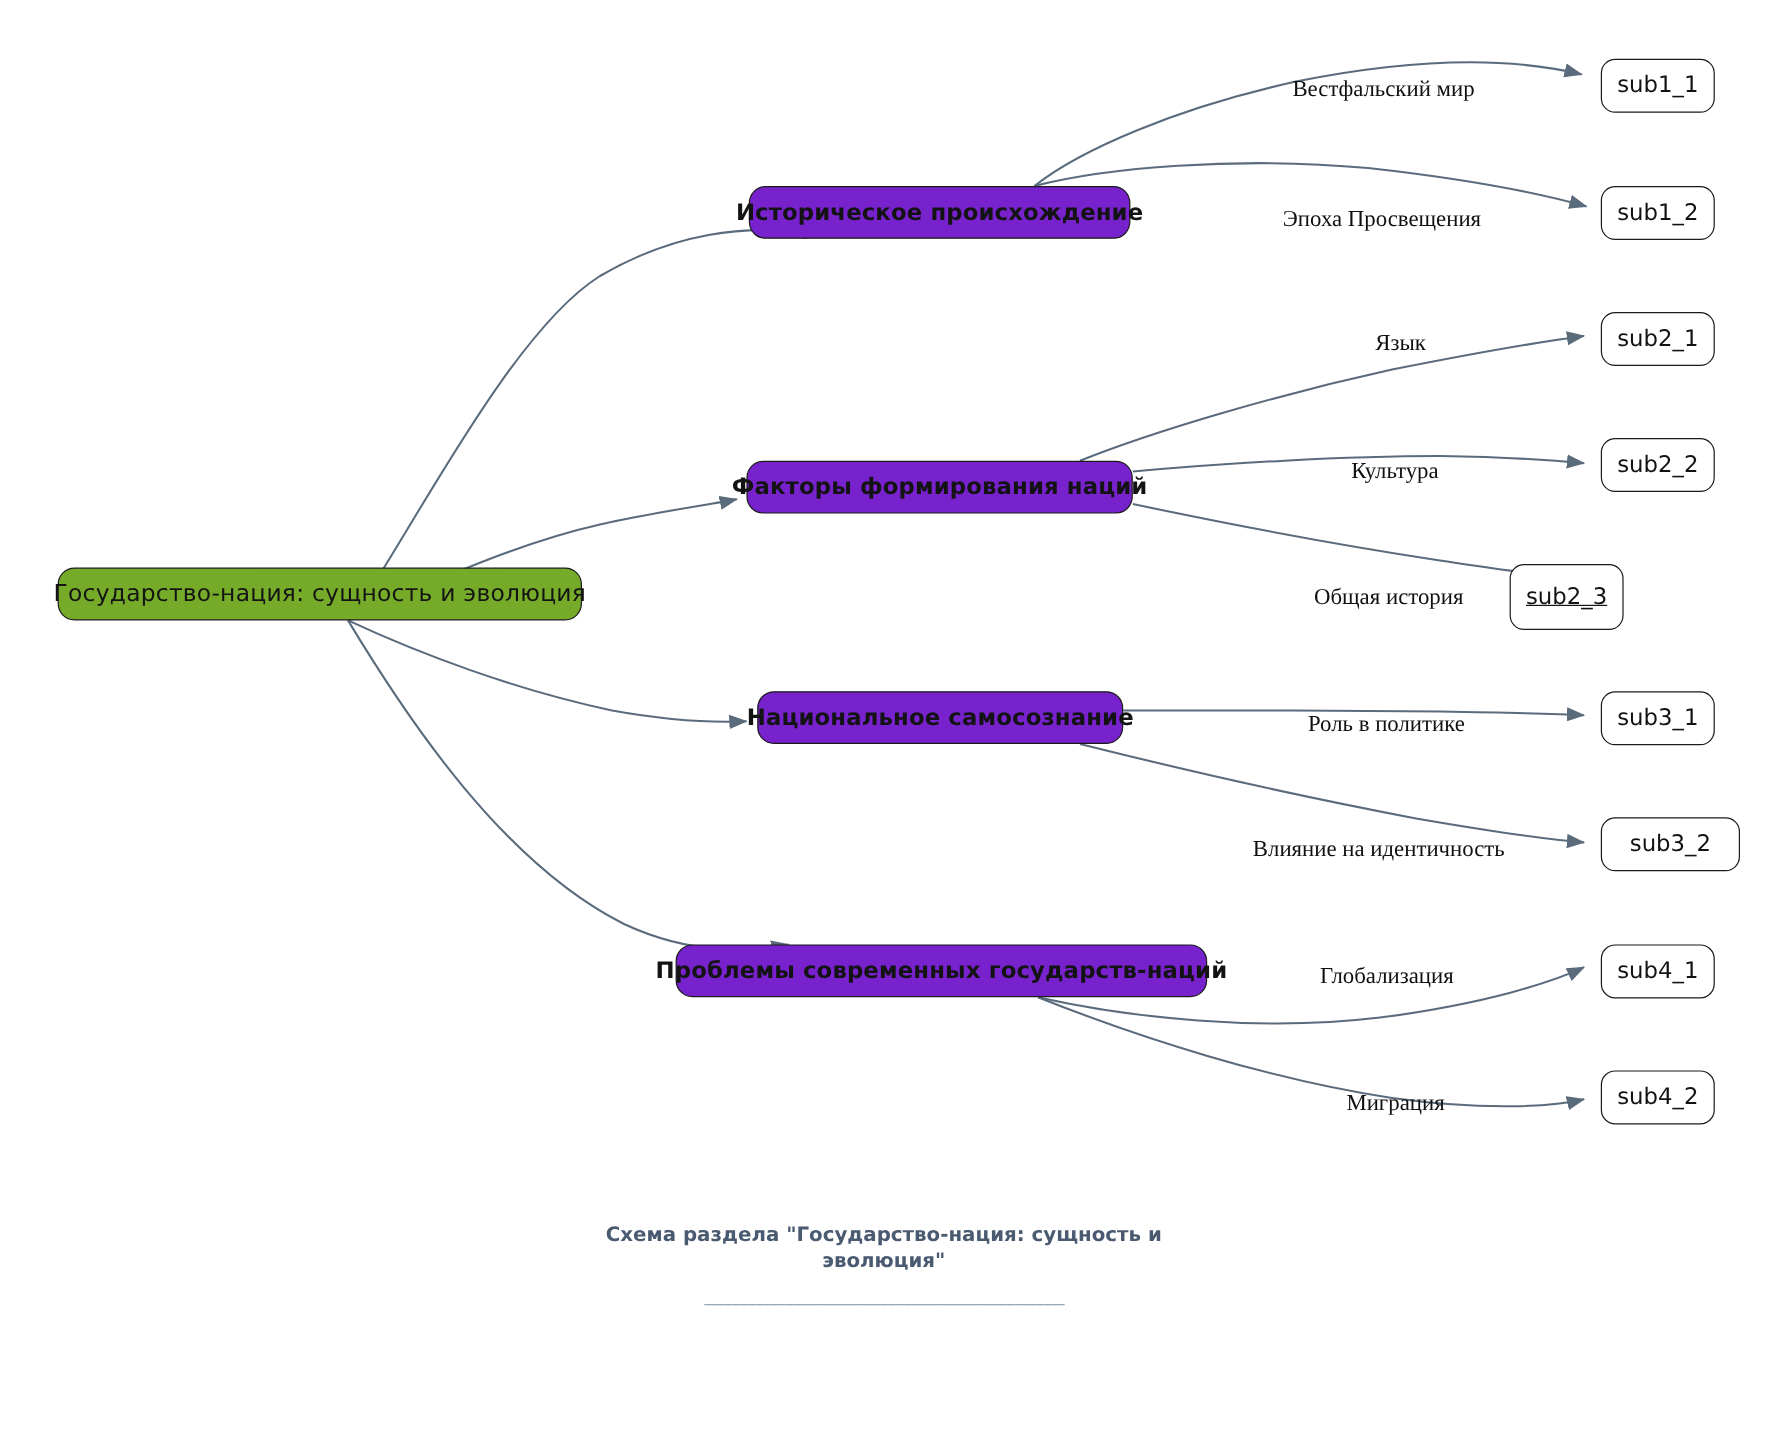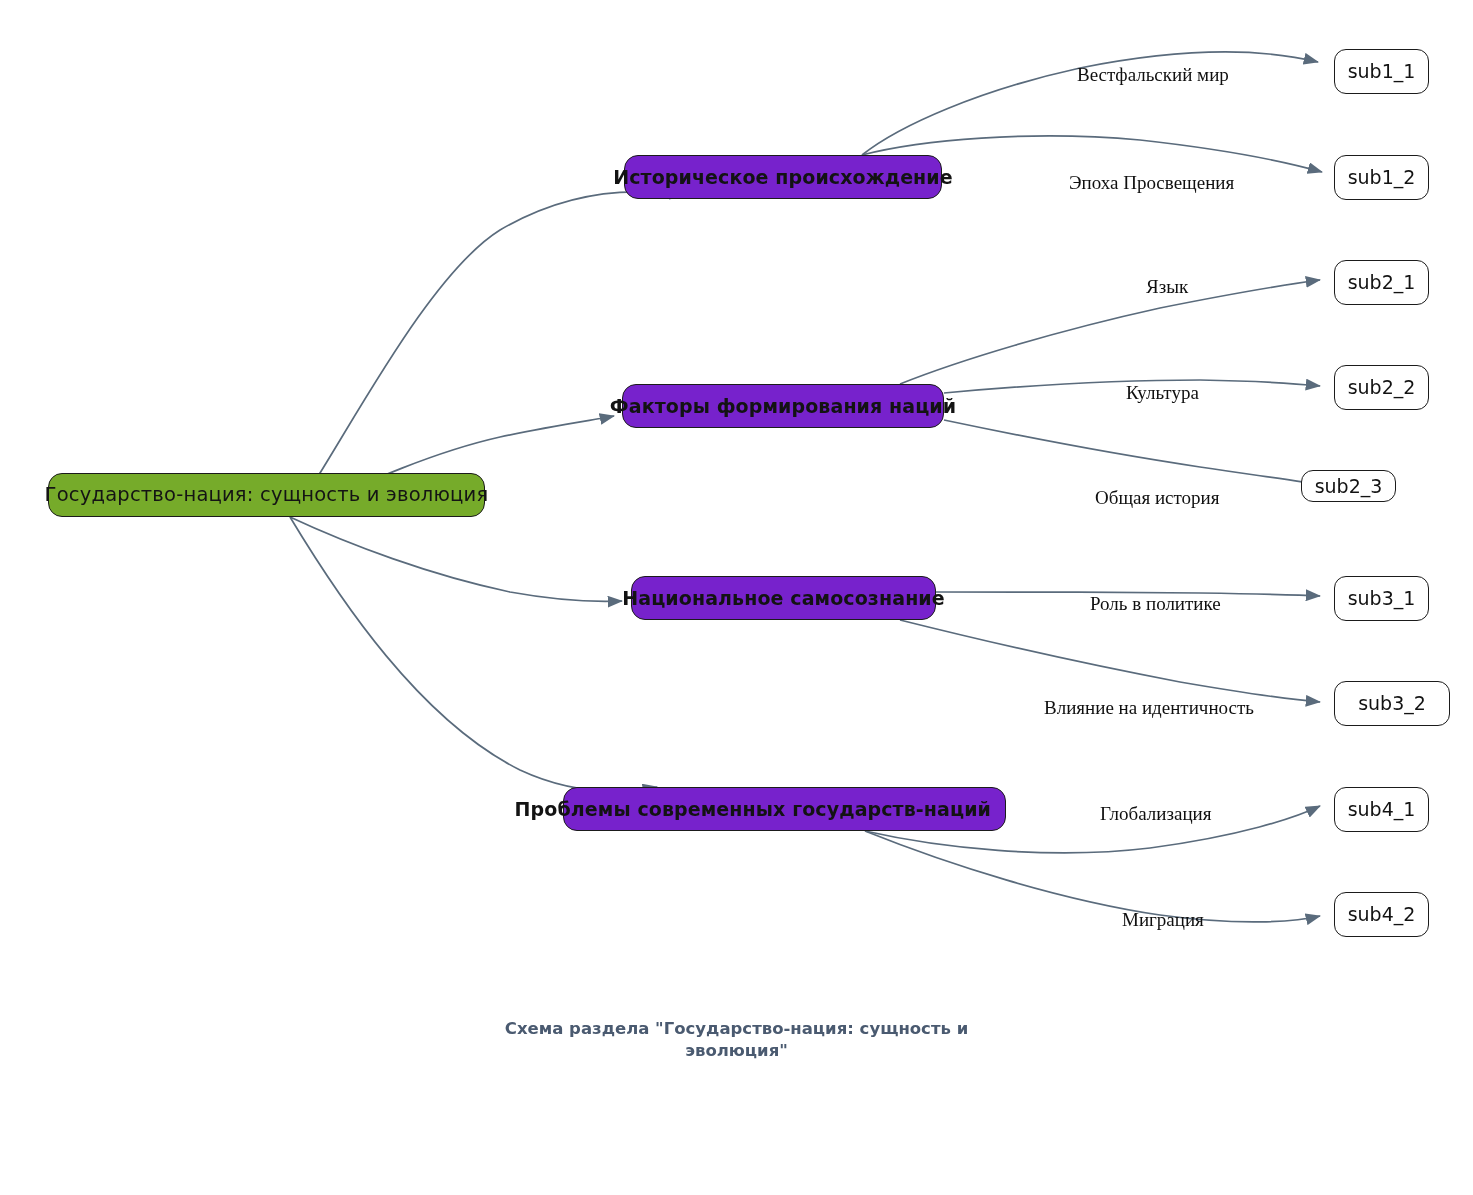--- a/index.html
+++ b/index.html
@@ -146,33 +146,33 @@
       </div>
       <div class="node node-branch" style="left: 622px; top: 384px; width: 322px; height: 44px; background: rgb(119, 34, 204);">
         <span>Факторы формирования наций</span>
       </div>
       <div class="node node-leaf" style="left: 1334px; top: 260px; width: 95px; height: 45px;">
         <span>sub2_1</span>
       </div>
       <div class="node node-leaf" style="left: 1334px; top: 365px; width: 95px; height: 45px;">
         <span>sub2_2</span>
       </div>
-      <div class="node node-leaf" style="left: 1301px; top: 470px; width: 95px; height: 32px;">
+      <div class="node node-leaf" style="left: 1258px; top: 470px; width: 95px; height: 55px; text-decoration: underline;">
         <span>sub2_3</span>
       </div>
       <div class="node node-branch" style="left: 631px; top: 576px; width: 305px; height: 44px; background: rgb(119, 34, 204);">
         <span>Национальное самосознание</span>
       </div>
       <div class="node node-leaf" style="left: 1334px; top: 576px; width: 95px; height: 45px;">
         <span>sub3_1</span>
       </div>
       <div class="node node-leaf" style="left: 1334px; top: 681px; width: 116px; height: 45px;">
         <span>sub3_2</span>
       </div>
-      <div class="node node-branch" style="left: 563px; top: 787px; width: 443px; height: 44px; background: rgb(119, 34, 204); justify-content: flex-end;">
+      <div class="node node-branch" style="left: 563px; top: 787px; width: 443px; height: 44px; background: rgb(119, 34, 204);">
         <span>Проблемы современных государств-наций</span>
       </div>
       <div class="node node-leaf" style="left: 1334px; top: 787px; width: 95px; height: 45px;">
         <span>sub4_1</span>
       </div>
       <div class="node node-leaf" style="left: 1334px; top: 892px; width: 95px; height: 45px;">
         <span>sub4_2</span>
       </div>
     </div>
   <div id="labels-layer">
@@ -183,13 +183,14 @@
       <div class="edge-label" style="left: 1095px; top: 472px;">Общая история</div>
       <div class="edge-label" style="left: 1090px; top: 578px;">Роль в политике</div>
       <div class="edge-label" style="left: 1044px; top: 682px;">Влияние на идентичность</div>
       <div class="edge-label" style="left: 1100px; top: 788px;">Глобализация</div>
       <div class="edge-label" style="left: 1122px; top: 894px;">Миграция</div>
     </div>
 </div>
 
 <div id="footer" style="top:1018px;">
   <div id="footer-title">Схема раздела "Государство-нация: сущность и эволюция"</div>
+  <div id="footer-divider">______________________________________________</div>
 </div>
 
 </body></html>

